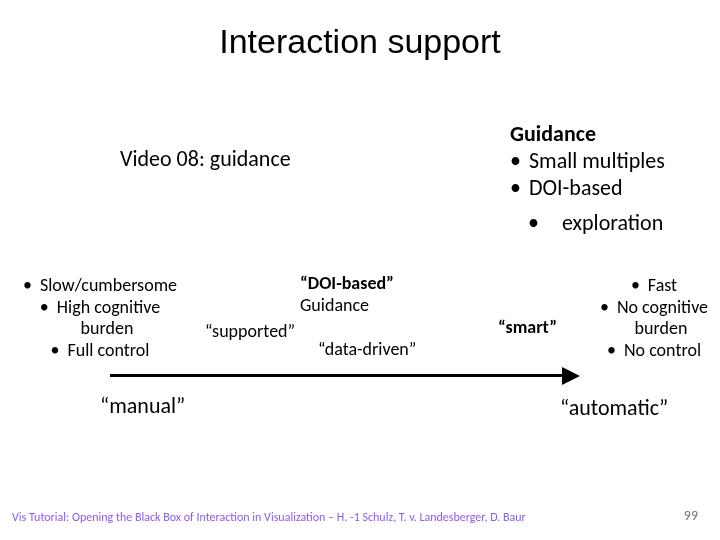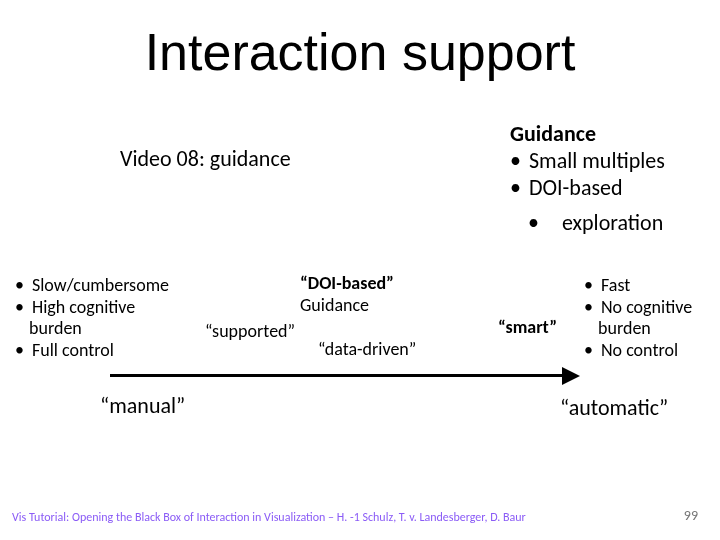--- a/index.html
+++ b/index.html
@@ -1,28 +1,28 @@
 <!DOCTYPE html>
 <html><head>
 <meta charset="utf-8">
 <style>
   * { box-sizing: border-box; margin: 0; padding: 0; }
   html, body { width: 720px; height: 540px; background: #fff; font-family: Arial, Helvetica, sans-serif; color: #000; overflow: hidden; }
   .slide { position: relative; width: 720px; height: 540px; }
-  .title { position: absolute; top: 22px; left: 0; width: 720px; text-align: center; font-size: 52px; font-weight: 400; }
+  .title { position: absolute; top: 22px; left: 0; width: 720px; text-align: center; font-size: 34px; font-weight: 400; }
   .subtitle { position: absolute; top: 145px; left: 120px; font-size: 22px; font-family: "Calibri", Arial, sans-serif; }
   .guidance-box { position: absolute; top: 120px; left: 510px; width: 200px; font-family: "Calibri", Arial, sans-serif; }
   .guidance-title { font-size: 22px; font-weight: 700; }
   .guidance-list { list-style: none; font-size: 22px; font-weight: 400; }
   .guidance-list li::before { content: "•"; margin-right: 8px; }
   .guidance-list .indent { padding-left: 18px; margin-top: 8px; }
   .left-list { position: absolute; top: 275px; left: 15px; width: 170px; font-family: "Calibri", Arial, sans-serif; font-size: 18px; }
   .left-list ul, .right-list ul { list-style: none; }
   .left-list li::before, .right-list li::before { content: "•"; margin-right: 8px; }
-  .left-list li, .right-list li { text-indent: -14px; padding-left: 14px; line-height: 1.2; }
+  .left-list li, .right-list li { text-indent: -14px; padding-left: 14px; line-height: 1.2; text-align: center; }
   .right-list { position: absolute; top: 275px; left: 584px; width: 140px; font-family: "Calibri", Arial, sans-serif; font-size: 18px; }
   .axis-label { position: absolute; font-family: "Calibri", Arial, sans-serif; font-size: 18px; }
   .doibased { top: 272px; left: 300px; font-weight: 700; width: 110px; }
   .supported { top: 320px; left: 205px; }
   .datadriven { top: 338px; left: 318px; }
   .smart { top: 316px; left: 498px; font-weight: 700; }
   .arrow { position: absolute; top: 370px; left: 110px; width: 470px; height: 12px; }
   .arrow-line { position: absolute; top: 4px; left: 0; width: 455px; height: 3px; background: #000; }
   .arrow-head { position: absolute; top: -3px; left: 452px; width: 0; height: 0; border-top: 9px solid transparent; border-bottom: 9px solid transparent; border-left: 18px solid #000; }
   .end-label { position: absolute; font-family: "Calibri", Arial, sans-serif; font-size: 22px; }

